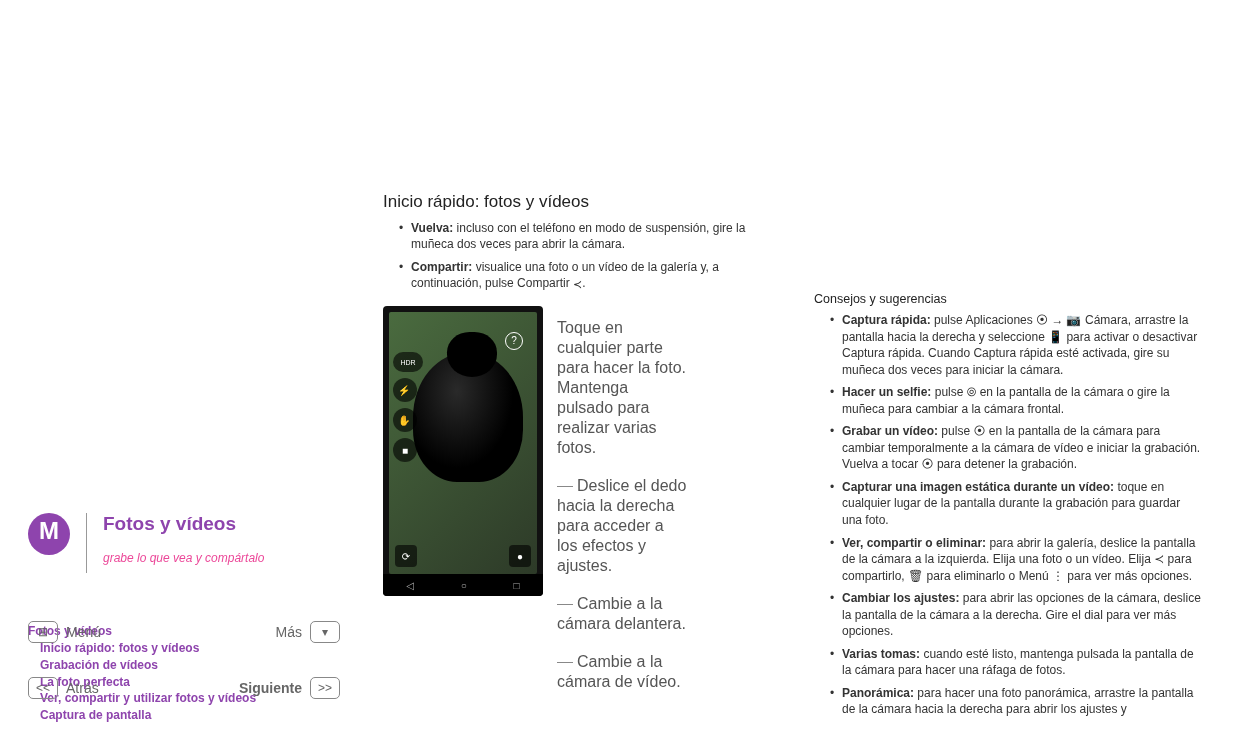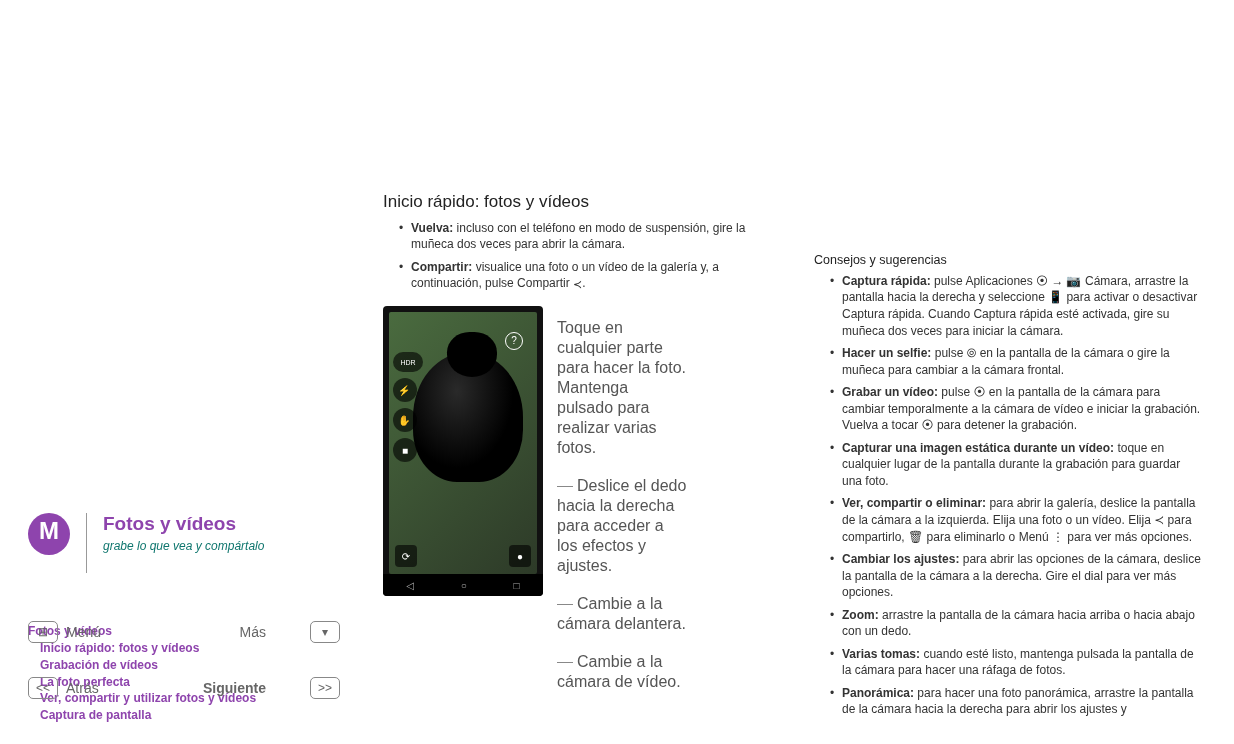--- a/index.html
+++ b/index.html
@@ -62,23 +62,23 @@
     padding-top: 0;
   }
   .page-title {
     color: #8e44ad;
     font-size: 19px;
     font-weight: bold;
     margin: 0;
   }
   .page-subtitle {
     font-style: italic;
-    color: #0f766e;
-    font-size: 12px;
-    margin-top: 4px;
+    color: #ec4899;
+    font-size: 12px;
+    margin-top: 16px;
   }
   .toc {
     font-size: 12px;
     line-height: 1.4;
   }
   .toc-root {
     color: #8e44ad;
     font-weight: bold;
     margin: 0;
   }
@@ -113,21 +113,21 @@
     justify-content: center;
     color: #666;
     font-size: 12px;
   }
   .nav-label {
     font-size: 14px;
     color: #666;
     margin: 16px 8px;
     min-width: 50px;
   }
-  .nav-right { margin-left: auto; display: flex; align-items: center; gap: 36px; }
+  .nav-right { margin-left: auto; display: flex; align-items: center; }
   .col-divider {
     width: 1px;
     background: #bbb;
     margin: 18px 0;
   }
   .mid-col {
     width: 430px;
     padding: 24px 18px 20px 22px;
   }
   .section-title {
@@ -395,18 +395,17 @@
 
   <div class="right-col">
     <div class="section-title">Consejos y sugerencias</div>
     <ul class="bullets">
       <li><strong>Captura rápida:</strong><span> pulse Aplicaciones ⦿ → 📷 Cámara, arrastre la pantalla hacia la derecha y seleccione 📱 para activar o desactivar Captura rápida. Cuando Captura rápida esté activada, gire su muñeca dos veces para iniciar la cámara.</span></li>
       <li><strong>Hacer un selfie:</strong><span> pulse ⦾ en la pantalla de la cámara o gire la muñeca para cambiar a la cámara frontal.</span></li>
       <li><strong>Grabar un vídeo:</strong><span> pulse ⦿ en la pantalla de la cámara para cambiar temporalmente a la cámara de vídeo e iniciar la grabación. Vuelva a tocar ⦿ para detener la grabación.</span></li>
       <li><strong>Capturar una imagen estática durante un vídeo:</strong><span> toque en cualquier lugar de la pantalla durante la grabación para guardar una foto.</span></li>
       <li><strong>Ver, compartir o eliminar:</strong><span> para abrir la galería, deslice la pantalla de la cámara a la izquierda. Elija una foto o un vídeo. Elija ≺ para compartirlo, 🗑 para eliminarlo o Menú ⋮ para ver más opciones.</span></li>
       <li><strong>Cambiar los ajustes:</strong><span> para abrir las opciones de la cámara, deslice la pantalla de la cámara a la derecha. Gire el dial para ver más opciones.</span></li>
-      <li><strong>Zoom:</strong><span> arrastre la pantalla de la cámara hacia arriba o hacia abajo con un dedo.</span></li>
       <li><strong>Varias tomas:</strong><span> cuando esté listo, mantenga pulsada la pantalla de la cámara para hacer una ráfaga de fotos.</span></li>
       <li><strong>Panorámica:</strong><span> para hacer una foto panorámica, arrastre la pantalla de la cámara hacia la derecha para abrir los ajustes y</span></li>
     </ul>
   </div>
 </div>
 
 </body></html>

